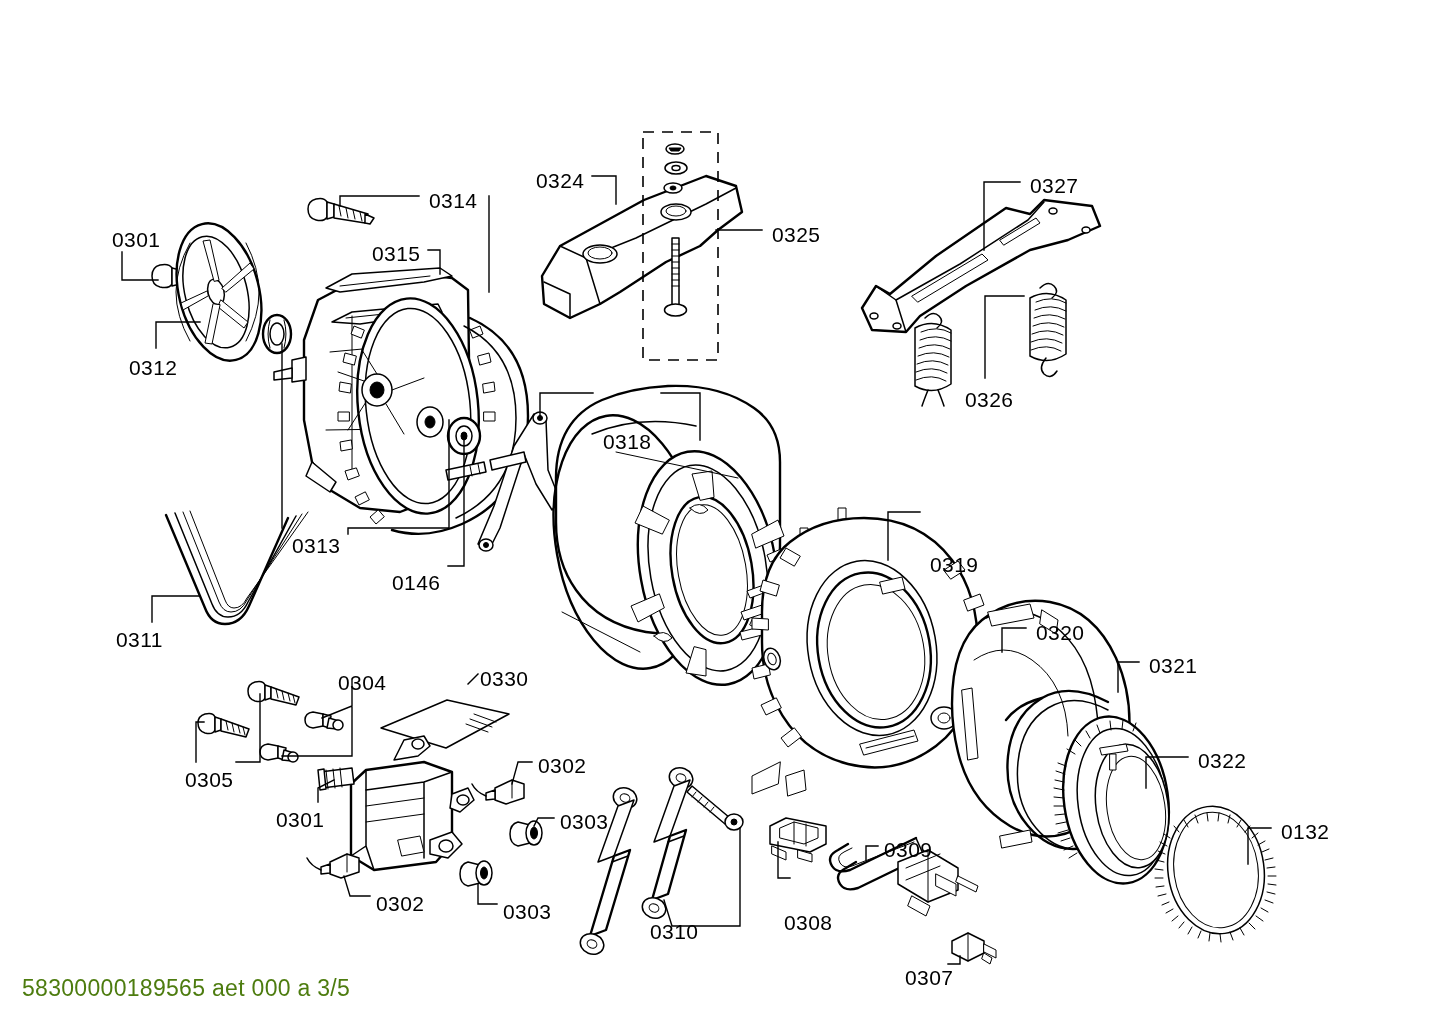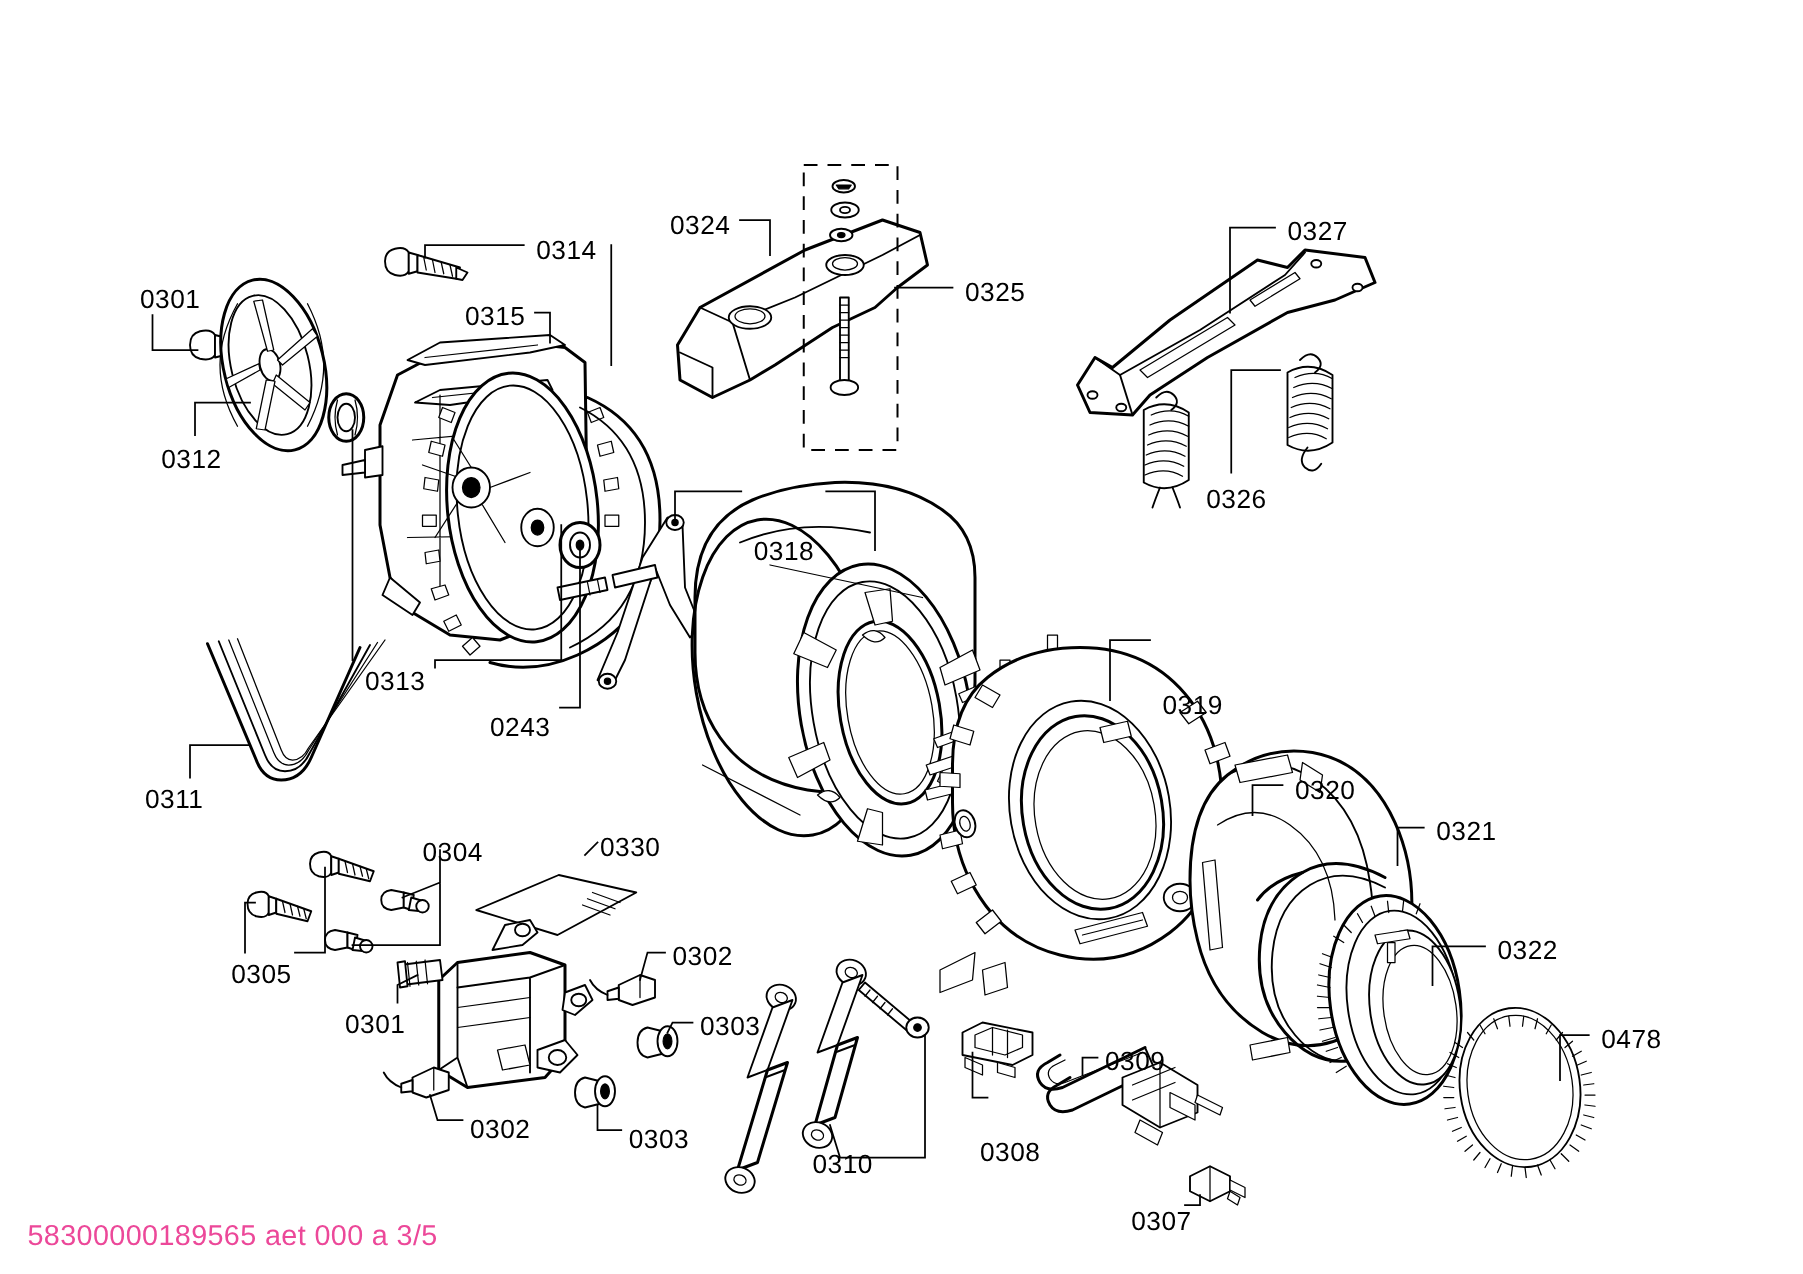--- a/index.html
+++ b/index.html
@@ -46,21 +46,21 @@
     user-select: none;
   }
   
   #footer-caption {
     position: absolute;
     left: 22px;
     top: 975px;
     font-family: "Liberation Sans", sans-serif;
     font-size: 23px;
     letter-spacing: 0.3px;
-    color: #ec4899;
+    color: #4d7c0f;
     white-space: nowrap;
   }
 </style>
 </head>
 <body>
 
 <div id="diagram-root">
 
 <svg id="art" viewBox="0 0 1442 1019" xmlns="http://www.w3.org/2000/svg">
 
@@ -628,31 +628,31 @@
     <path class="leader" d="M948 964 L960 964 L960 956"></path>
   </g>
 
 </svg>
 
 <div class="lbl" style="left:112px; top:229px;">0301</div>
 <div class="lbl" style="left:129px; top:357px;">0312</div>
 <div class="lbl" style="left:429px; top:190px;">0314</div>
 <div class="lbl" style="left:372px; top:243px;">0315</div>
 <div class="lbl" style="left:292px; top:535px;">0313</div>
-<div class="lbl" style="left:392px; top:572px;">0243</div>
+<div class="lbl" style="left:392px; top:572px;">0146</div>
 <div class="lbl" style="left:536px; top:170px;">0324</div>
 <div class="lbl" style="left:772px; top:224px;">0325</div>
 <div class="lbl" style="left:1030px; top:175px;">0327</div>
 <div class="lbl" style="left:965px; top:389px;">0326</div>
 <div class="lbl" style="left:603px; top:387px;margin-top:44px;">0318</div>
 <div class="lbl" style="left:930px; top:506px;margin-top:48px;">0319</div>
 <div class="lbl" style="left:1036px; top:622px;">0320</div>
 <div class="lbl" style="left:1149px; top:655px;">0321</div>
 <div class="lbl" style="left:1198px; top:750px;">0322</div>
-<div class="lbl" style="left:1281px; top:821px;">0478</div>
+<div class="lbl" style="left:1281px; top:821px;">0132</div>
 <div class="lbl" style="left:116px; top:629px;">0311</div>
 <div class="lbl" style="left:185px; top:769px;">0305</div>
 <div class="lbl" style="left:338px; top:672px;">0304</div>
 <div class="lbl" style="left:480px; top:668px;">0330</div>
 <div class="lbl" style="left:276px; top:809px;">0301</div>
 <div class="lbl" style="left:376px; top:893px;">0302</div>
 <div class="lbl" style="left:538px; top:755px;">0302</div>
 <div class="lbl" style="left:503px; top:901px;">0303</div>
 <div class="lbl" style="left:560px; top:811px;">0303</div>
 <div class="lbl" style="left:650px; top:921px;">0310</div>

